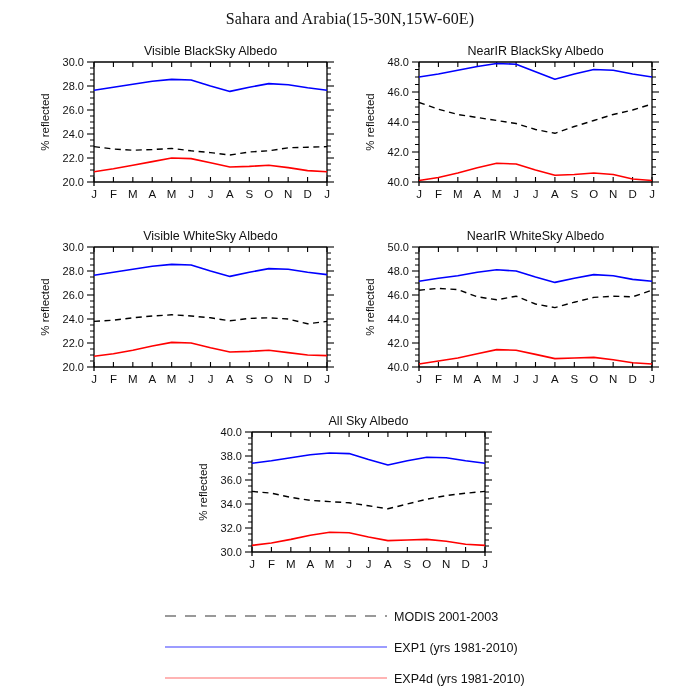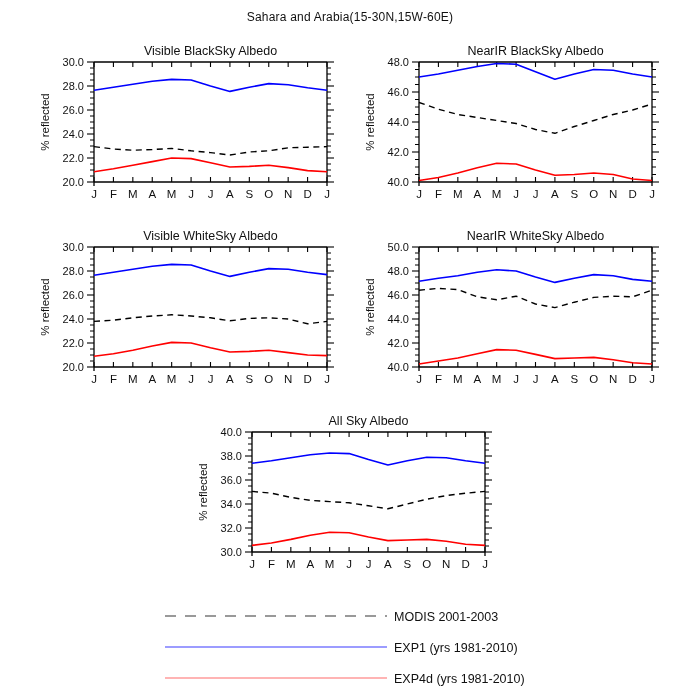--- a/index.html
+++ b/index.html
@@ -2,21 +2,21 @@
 <html><head>
 <meta charset="utf-8">
 <style>
   html,body{margin:0;padding:0;background:#ffffff;}
   body{
     width:700px;height:700px;position:relative;overflow:hidden;
     font-family:"Liberation Sans", sans-serif;color:#000;
   }
   .main-title{
     position:absolute;top:10px;left:0;width:700px;text-align:center;
-    font-size:12px;color:#111;letter-spacing:0.2px;
+    font-size:16px;color:#111;letter-spacing:0.2px;font-family:Liberation Serif, serif;
   }
   svg{position:absolute;top:0;left:0;}
   svg text{font-family:"Liberation Sans", sans-serif;fill:#111;}
   .t-title{font-size:12.5px;}
   .t-tick{font-size:11px;}
   .t-month{font-size:11.5px;}
   .t-ylab{font-size:11.5px;}
   .t-legend{font-size:12.5px;}
 </style>
 </head>

